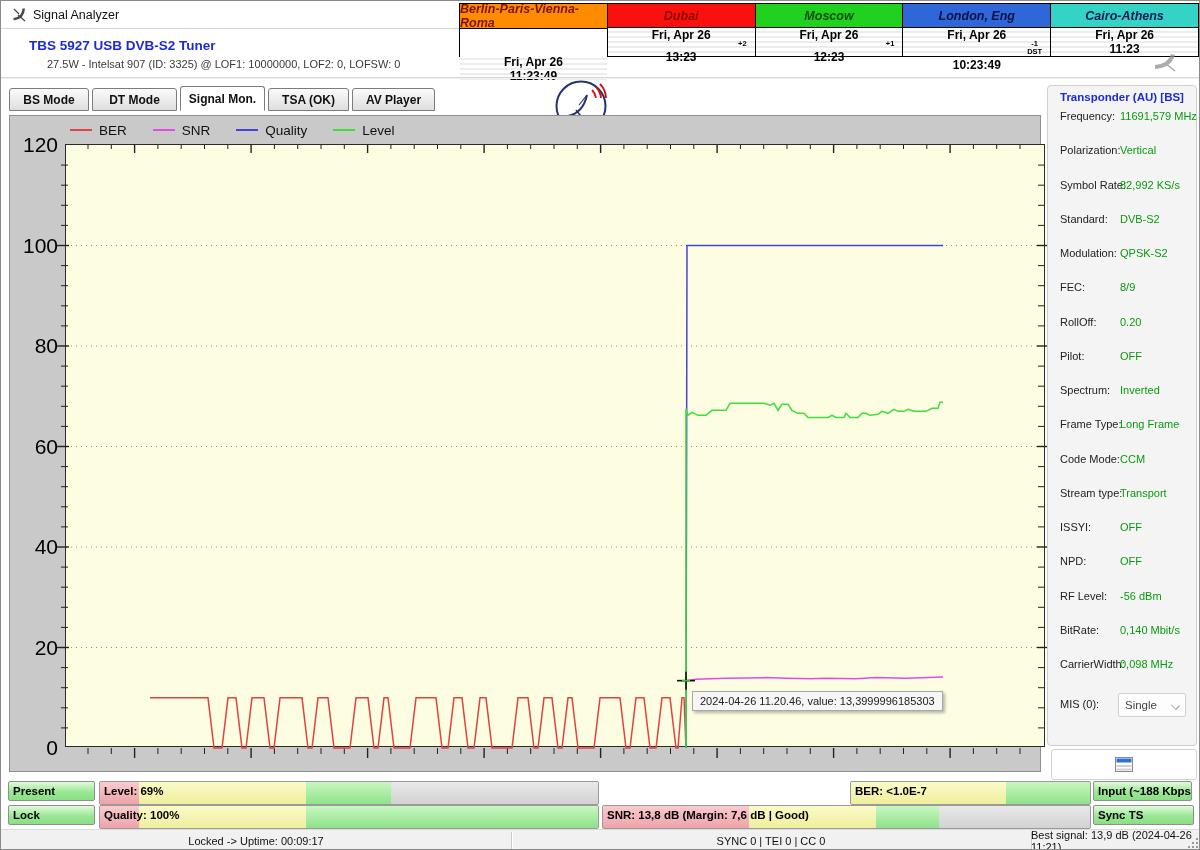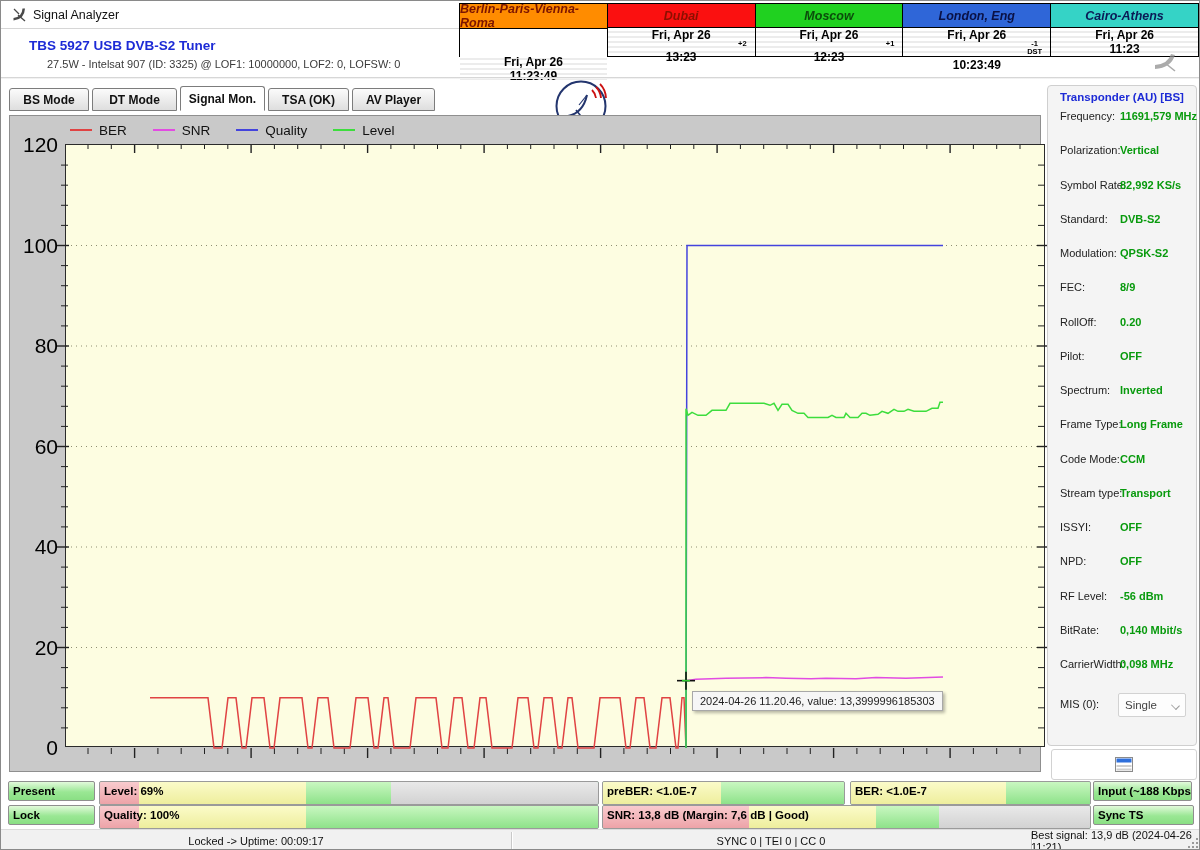--- a/index.html
+++ b/index.html
@@ -51,21 +51,21 @@
   .tooltip{position:absolute;white-space:nowrap;background:#f6f6f6;border:1px solid #a8a8a8;
            box-shadow:2px 2px 3px rgba(0,0,0,.28);font-size:11px;color:#222;padding:3px 7px;}
 
   
   .side{position:absolute;left:1046px;top:84px;width:150px;height:661px;background:#f4f4f4;
         border:1px solid #cfcfcf;border-radius:4px;}
   .side-title{position:absolute;left:10px;top:5px;font-size:11.5px;font-weight:700;color:#1d2bd6;background:#f4f4f4;padding:0 2px;}
   .tp-rows{position:absolute;left:0;top:24px;width:100%;height:562px;display:flex;flex-direction:column;justify-content:space-between;}
   .tp-row{position:relative;height:14px;}
   .tp-label{position:absolute;left:12px;font-size:11px;color:#222;}
-  .tp-value{position:absolute;left:72px;font-size:11px;font-weight:700;color:#089a0d;white-space:nowrap;}
+  .tp-value{position:absolute;left:72px;font-size:11px;font-weight:400;color:#089a0d;white-space:nowrap;}
   .mis-row{position:absolute;left:0;top:606px;width:100%;height:26px;}
   .mis-label{position:absolute;left:12px;top:6px;font-size:11px;color:#222;}
   .mis-select{position:absolute;left:70px;top:1px;width:68px;height:24px;background:#fdfdfd;border:1px solid #d2d2d2;
               border-radius:2px;font-size:11.5px;color:#444;display:flex;align-items:center;padding:0 6px;}
   .mis-chevron{position:absolute;right:6px;top:8px;width:7px;height:7px;border-right:1.6px solid #9a9a9a;
                border-bottom:1.6px solid #9a9a9a;transform:rotate(45deg) scale(1,.8);}
   .side-btn{position:absolute;left:1050px;top:748px;width:146px;height:31px;background:#fff;border:1px solid #d2d2d2;
             border-radius:3px;display:flex;align-items:center;justify-content:center;}
 
   
@@ -472,27 +472,20 @@
   </div>
   <div class="bar" style="left:98px;top:780px;width:500px;">
     <div class="segs">
         <div class="seg pink" style="width: 7.8%;"></div>
         <div class="seg yellow" style="width: 33.6%;"></div>
         <div class="seg green" style="width: 17%;"></div>
         <div class="seg gray" style="width: 41.6%;"></div>
       </div>
       <span class="bar-label">Level: 69%</span>
   </div>
-  <div class="bar" style="left:601px;top:780px;width:243px;">
-    <div class="segs">
-        <div class="seg yellow" style="width: 49%;"></div>
-        <div class="seg green" style="width: 51%;"></div>
-      </div>
-      <span class="bar-label">preBER: &lt;1.0E-7</span>
-  </div>
   <div class="bar" style="left:849px;top:780px;width:241px;">
     <div class="segs">
         <div class="seg yellow" style="width: 64.7%;"></div>
         <div class="seg green" style="width: 35.3%;"></div>
       </div>
       <span class="bar-label">BER: &lt;1.0E-7</span>
   </div>
   <div class="gbox" style="left:1092px;top:780px;width:99px;align-items:center;">
     <span>Input (~188 Kbps)</span>
   </div>

